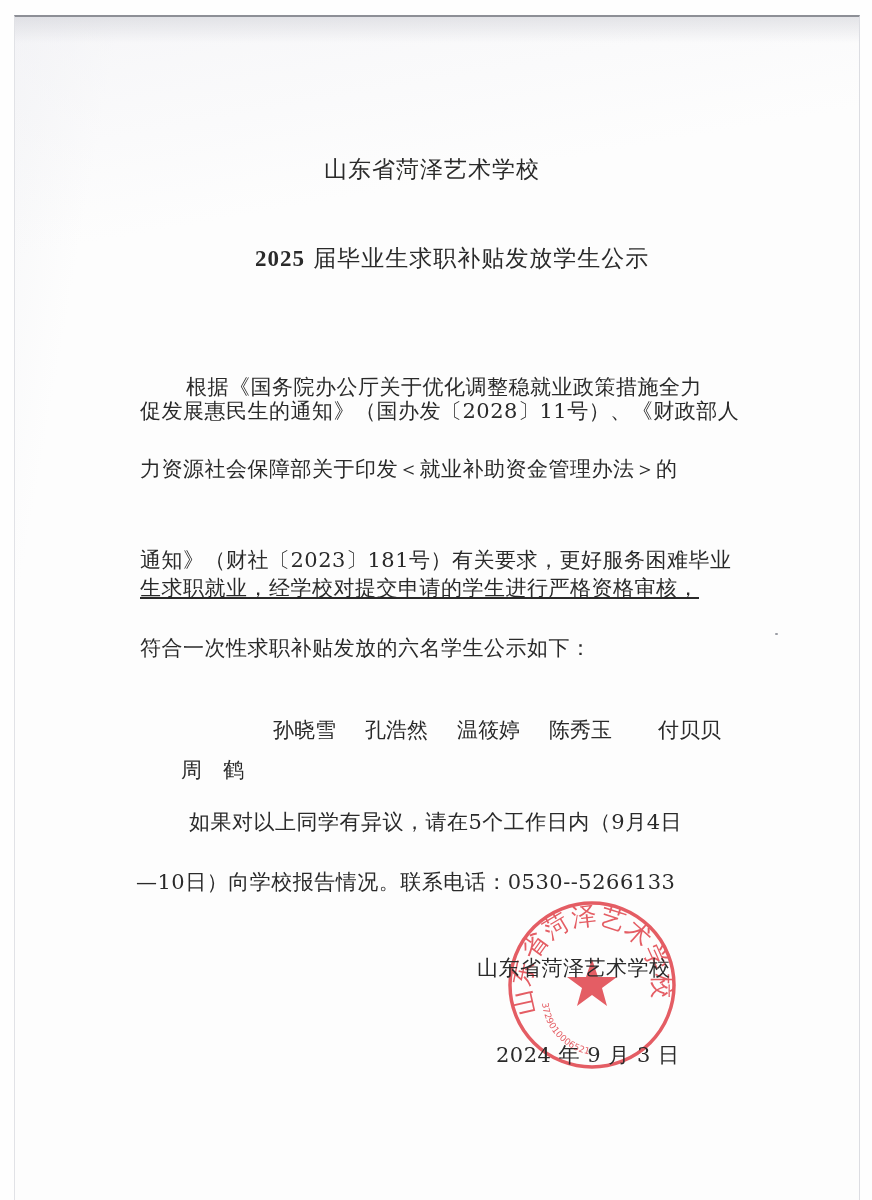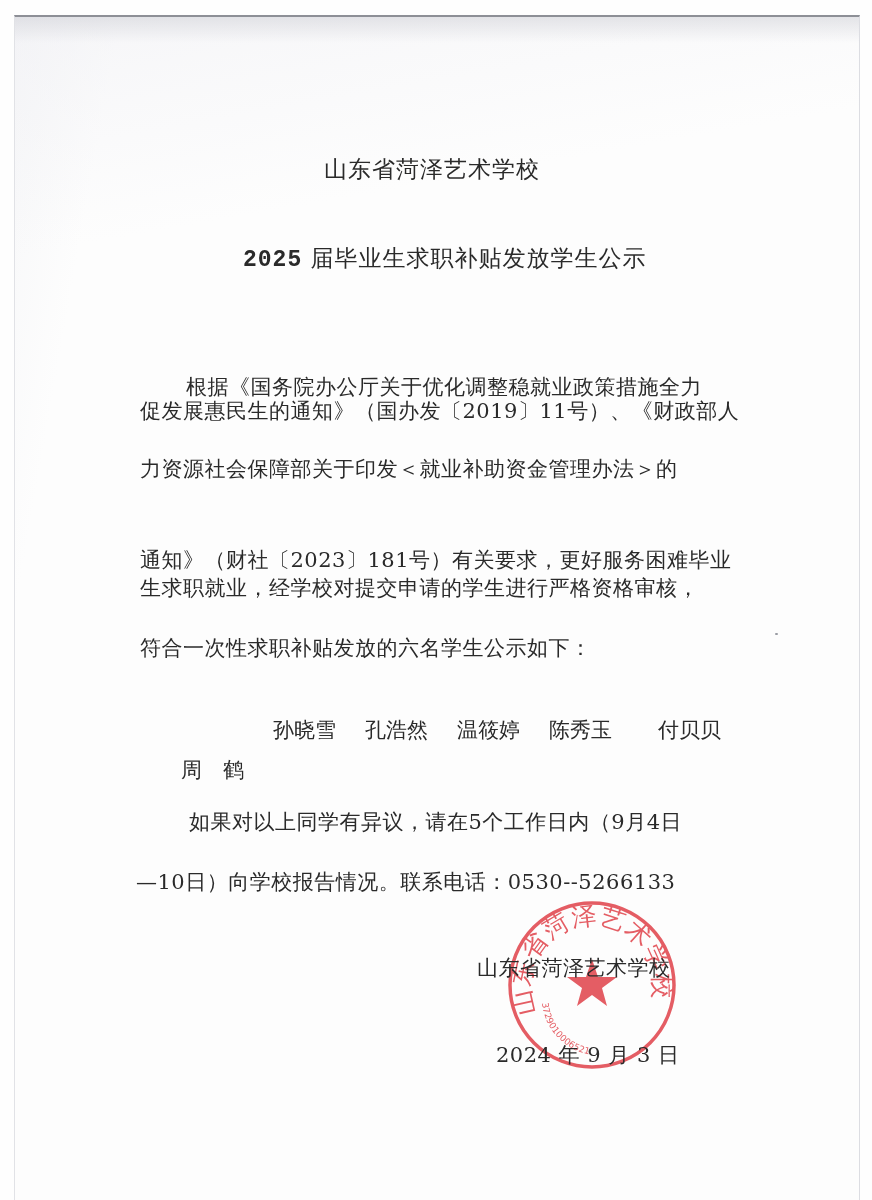--- a/index.html
+++ b/index.html
@@ -43,22 +43,23 @@
     }
     .line {
       position: absolute;
       left: 0;
       white-space: nowrap;
       font-size: 21px;
       letter-spacing: 0.5px;
       line-height: 28px;
     }
     .num {
-      font-family: Liberation Mono, monospace;
+      font-family: Liberation Serif, serif;
       font-size: 21px;
+      margin-left: 12px;
     }
     .title-school {
       left: 324px;
       top: 155px;
       font-size: 23px;
       letter-spacing: 1px;
     }
     .title-main {
       left: 243px;
       top: 244px;
@@ -114,24 +115,24 @@
 </div>
 
 <div class="line title-school">山东省菏泽艺术学校</div>
 
 <div class="line title-main">
   <span class="num">2025</span>
   <span>届毕业生求职补贴发放学生公示</span>
 </div>
 
 <div class="line p" style="left:186px;top:331px;margin-top:42px;">根据《国务院办公厅关于优化调整稳就业政策措施全力</div>
-<div class="line p" style="top:397px;">促发展惠民生的通知》（国办发〔2019〕11号）、《财政部人</div>
+<div class="line p" style="top:397px;">促发展惠民生的通知》（国办发〔2028〕11号）、《财政部人</div>
 <div class="line p" style="top:455px;">力资源社会保障部关于印发＜就业补助资金管理办法＞的</div>
 <div class="line p" style="top:514px;margin-top:32px;">通知》（财社〔2023〕181号）有关要求，更好服务困难毕业</div>
-<div class="line p" style="top:574px;">生求职就业，经学校对提交申请的学生进行严格资格审核，</div>
+<div class="line p" style="top:574px;text-decoration:underline;">生求职就业，经学校对提交申请的学生进行严格资格审核，</div>
 <div class="line p" style="top:634px;">符合一次性求职补贴发放的六名学生公示如下：</div>
 
 <div class="names">
   <span style="width:92px;margin-top:40px;">周　鹤</span>
   <span style="width:92px;">孙晓雪</span>
   <span style="width:92px;">孔浩然</span>
   <span style="width:92px;">温筱婷</span>
   <span style="width:92px;">陈秀玉</span>
   <span style="width:80px;text-align:right;">付贝贝</span>
 </div>

